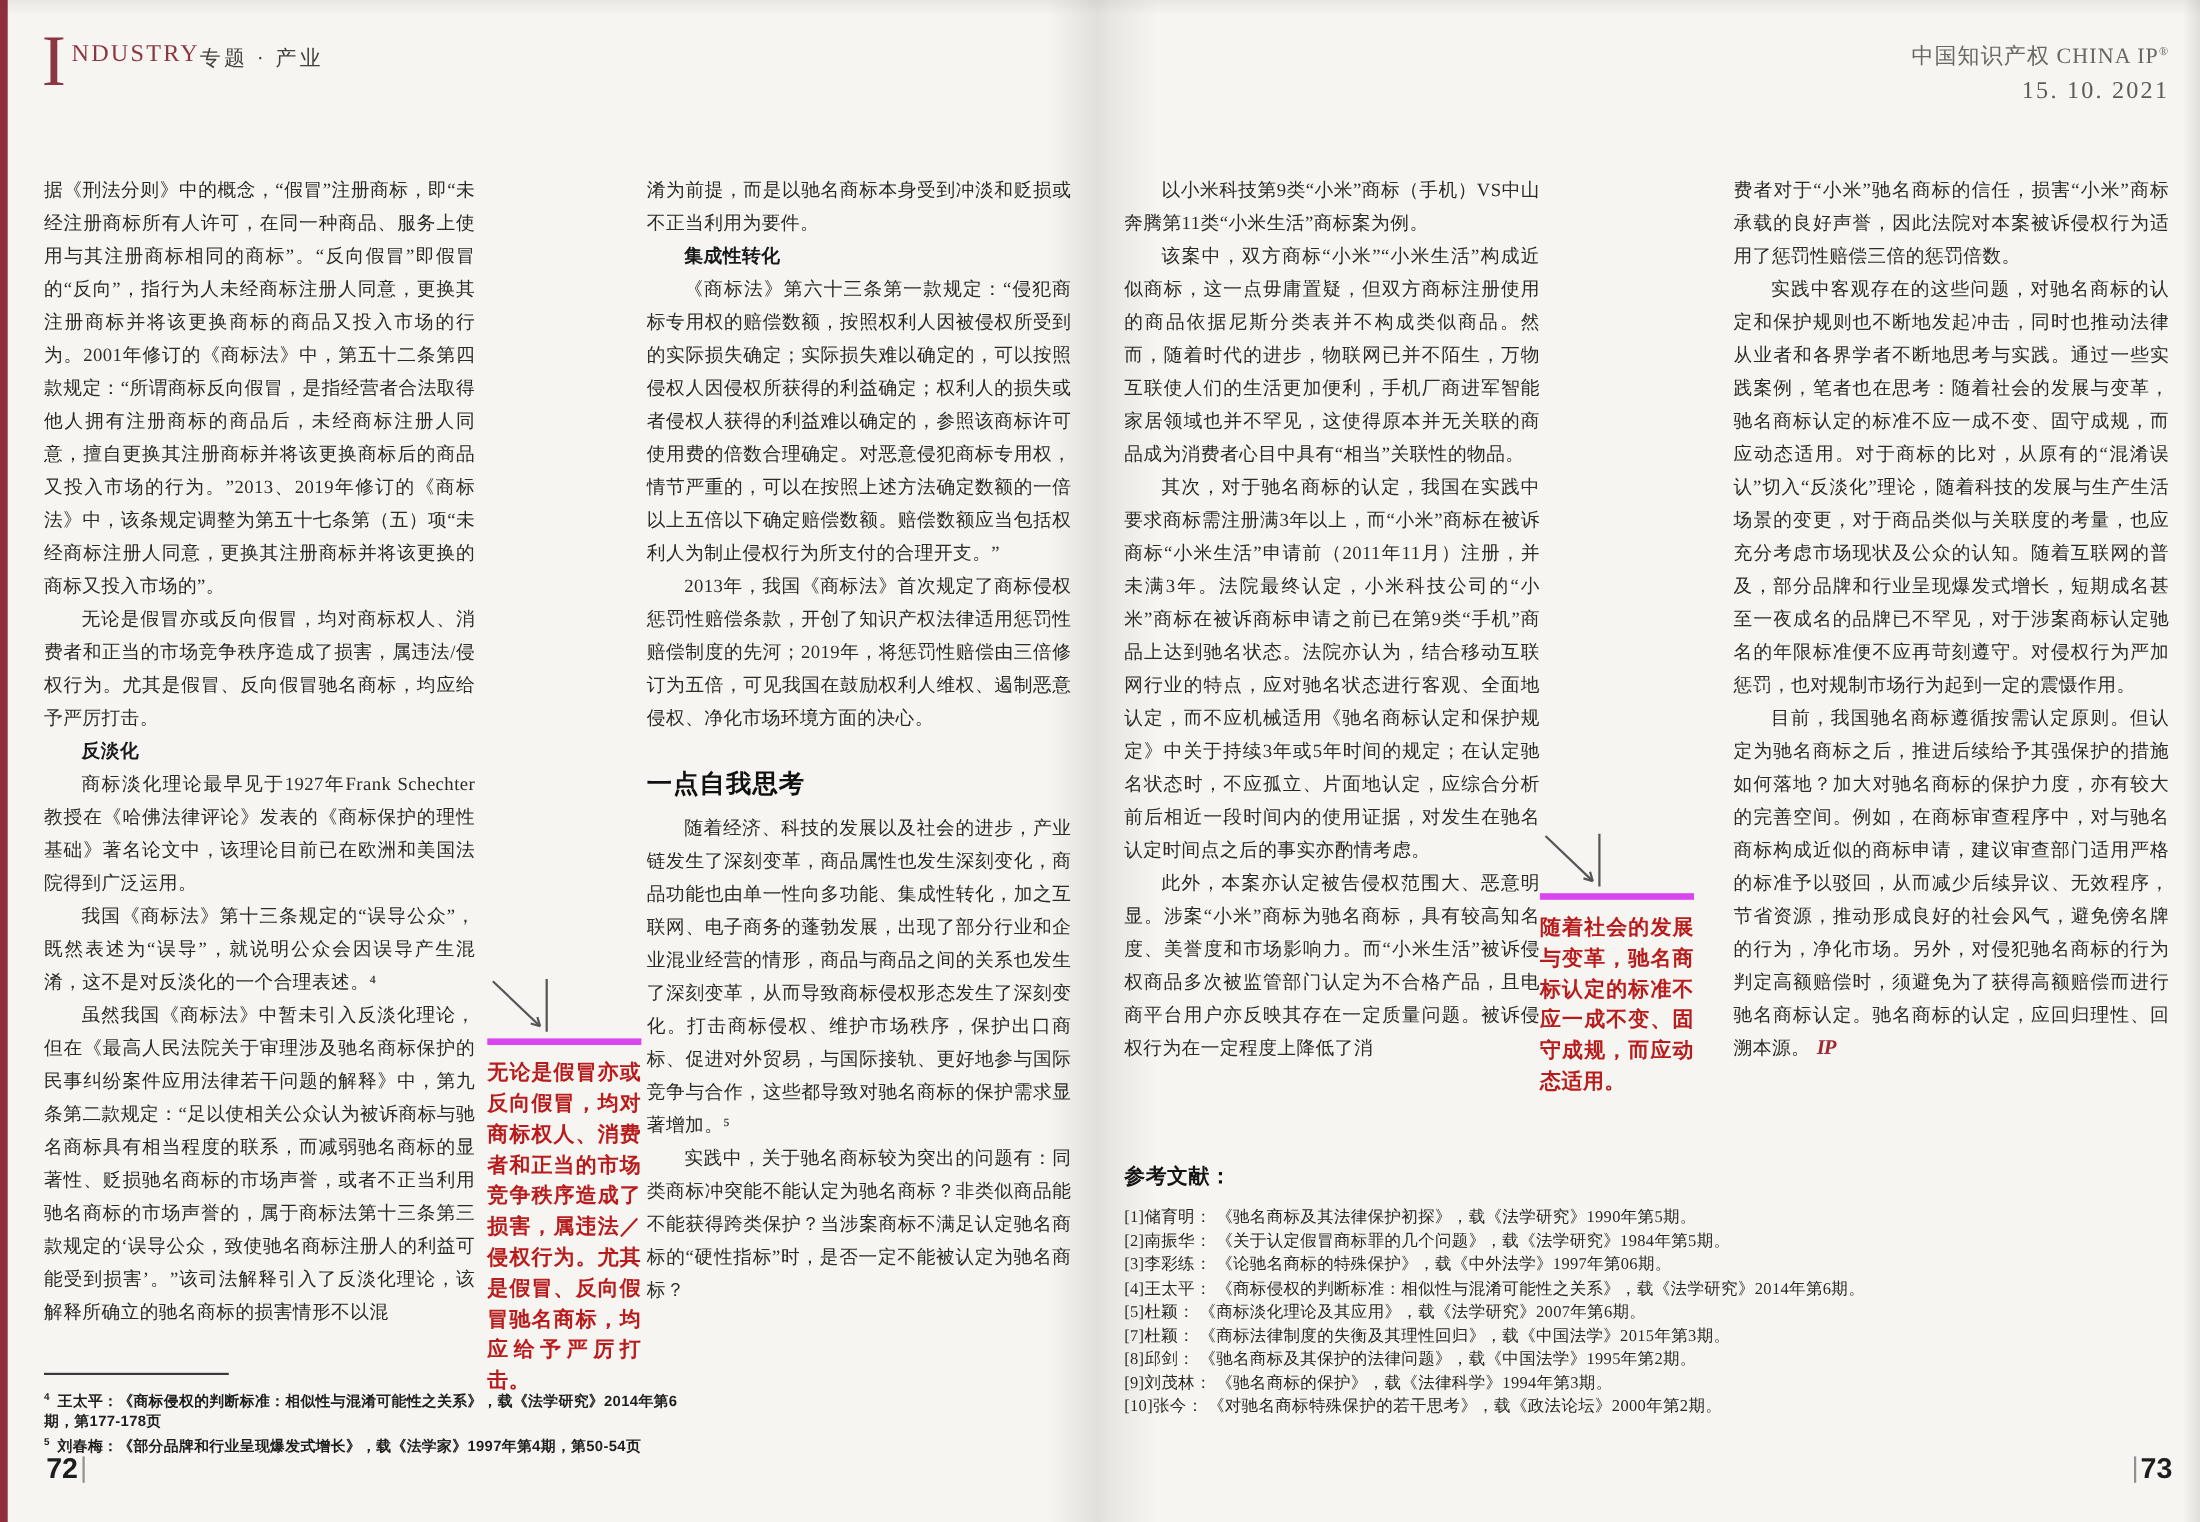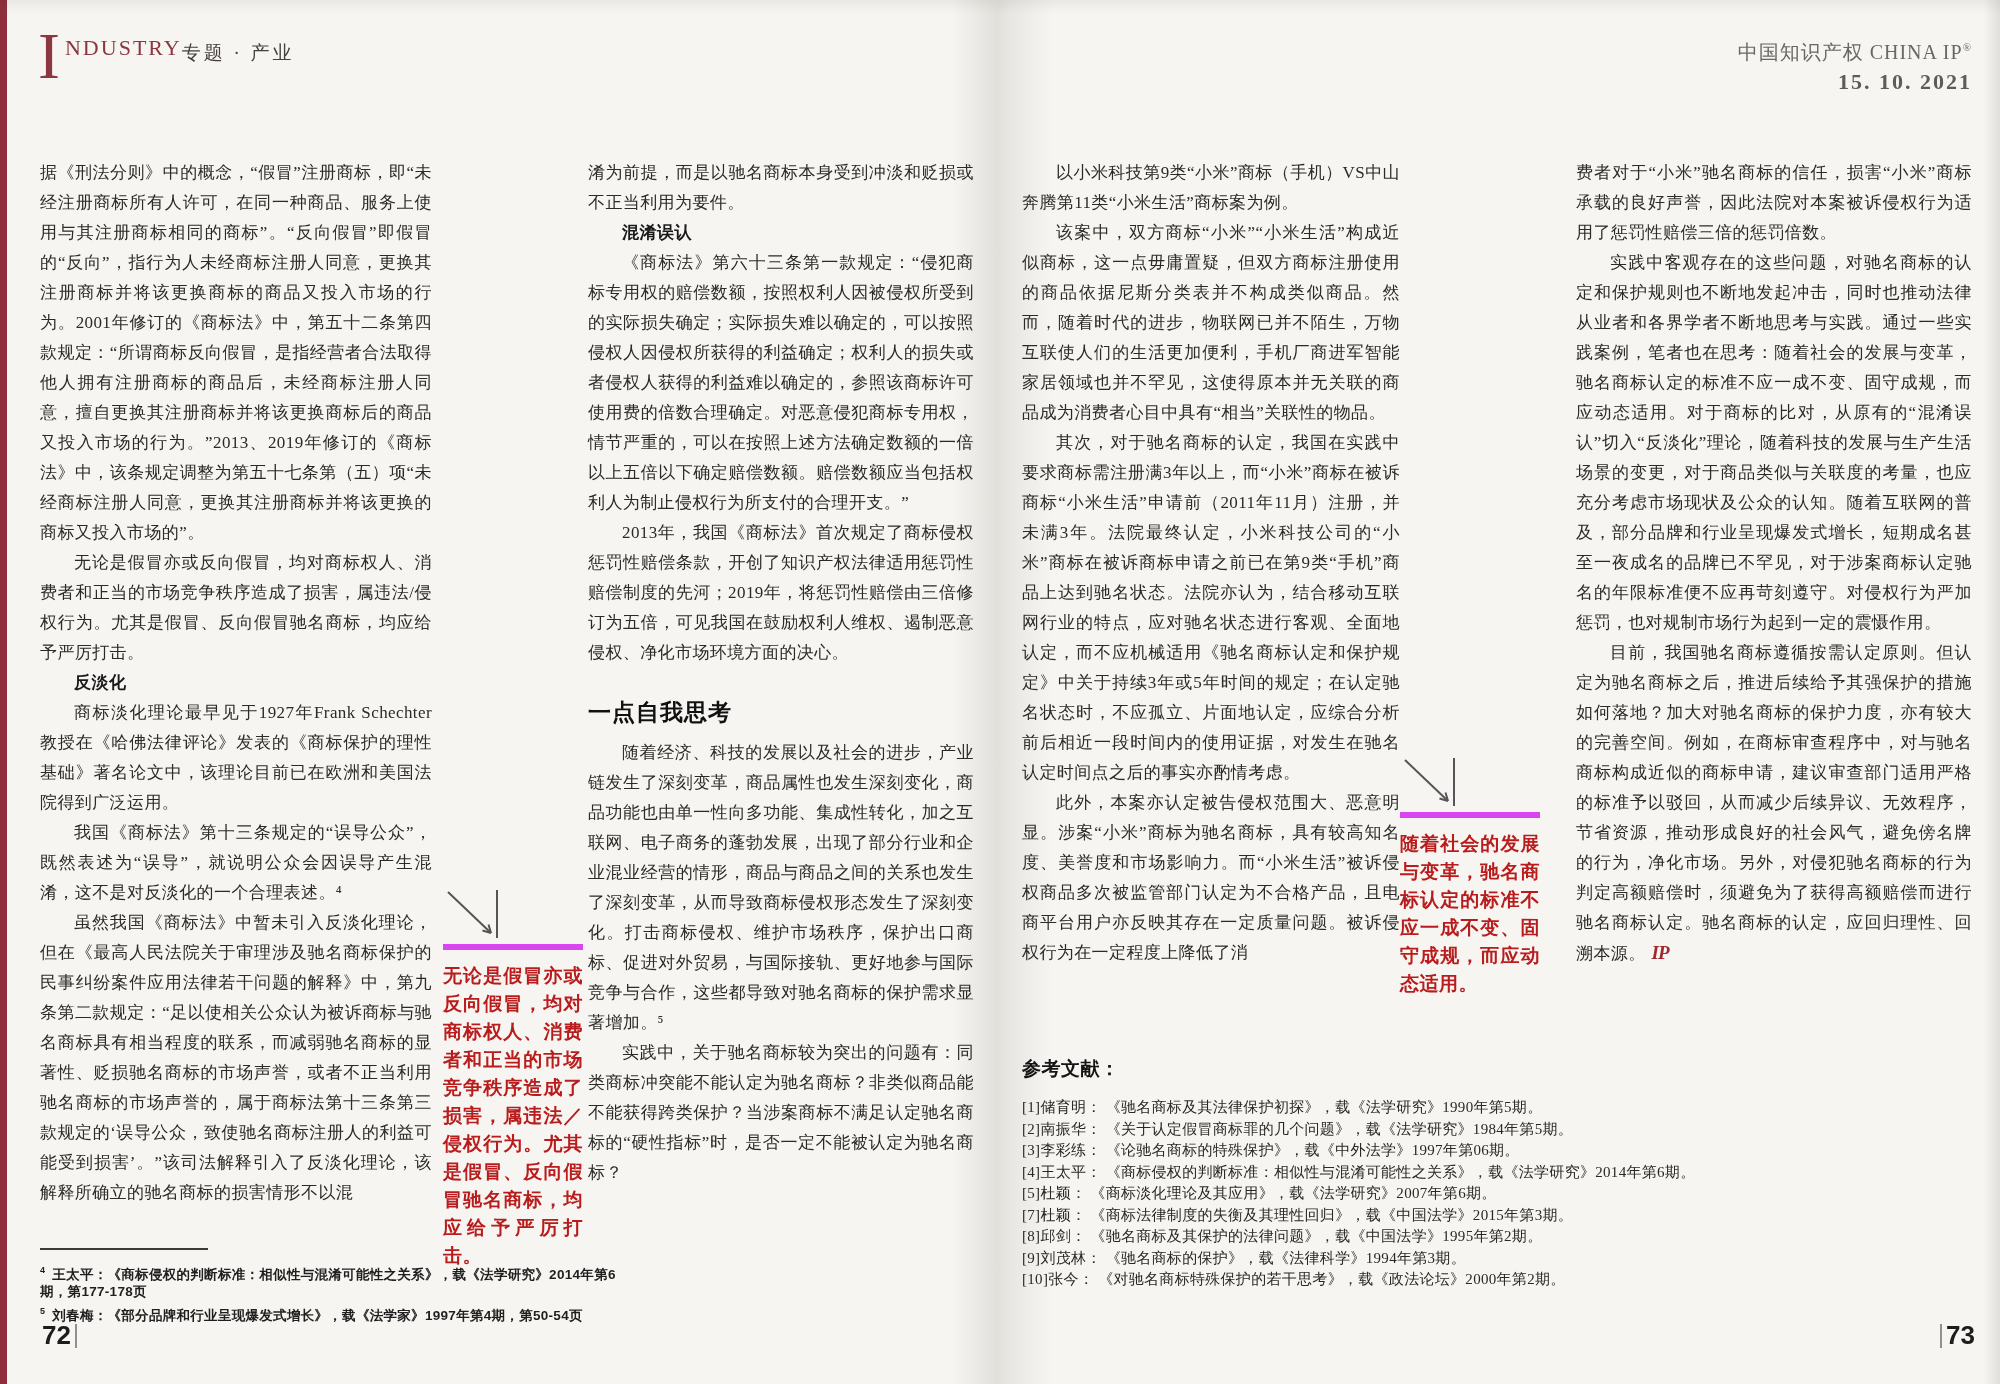--- a/index.html
+++ b/index.html
@@ -15,21 +15,21 @@
 
   
   .hdr-left{position:absolute;left:38px;top:26px;display:flex;align-items:flex-start;}
   .drop-i{font-size:66px;line-height:60px;color:#8c3642;font-family:"Liberation Serif",serif;}
   .hdr-col{display:flex;flex-direction:row;margin-left:5px;margin-top:9px;}
   .hdr-industry{font-size:22px;letter-spacing:2px;color:#8c3642;}
   .hdr-sub{font-size:19px;color:#45403d;margin-top:5px;letter-spacing:3px;}
   .hdr-right{position:absolute;left:1556px;top:32px;width:416px;text-align:right;
              color:#6b6762;font-size:20px;line-height:30px;letter-spacing:1px;}
   .hdr-right sup{font-size:11px;}
-  .hdr-date{font-size:22px;color:#5f5b57;letter-spacing:2px;font-weight:bold;}
+  .hdr-date{font-size:22px;color:#5f5b57;letter-spacing:2px;}
 
   
   .col{position:absolute;top:158px;font-size:17px;line-height:30px;text-align:justify;
        letter-spacing:0.4px;color:#2c2a27;}
   .col p{margin:0;text-indent:2em;}
   .col p.noindent{text-indent:0;}
   .col h4{margin:0;font-family:"Liberation Sans","DejaVu Sans",sans-serif;font-weight:bold;
           font-size:17px;line-height:30px;text-indent:2em;color:#191919;letter-spacing:0.5px;}
   .col h3{margin:27px 0 9px 0;font-family:"Liberation Sans","DejaVu Sans",sans-serif;
           font-weight:bold;font-size:23px;line-height:34px;color:#111;letter-spacing:1px;}
@@ -88,21 +88,21 @@
     <p class="noindent">据《刑法分则》中的概念，“假冒”注册商标，即“未经注册商标所有人许可，在同一种商品、服务上使用与其注册商标相同的商标”。“反向假冒”即假冒的“反向”，指行为人未经商标注册人同意，更换其注册商标并将该更换商标的商品又投入市场的行为。2001年修订的《商标法》中，第五十二条第四款规定：“所谓商标反向假冒，是指经营者合法取得他人拥有注册商标的商品后，未经商标注册人同意，擅自更换其注册商标并将该更换商标后的商品又投入市场的行为。”2013、2019年修订的《商标法》中，该条规定调整为第五十七条第（五）项“未经商标注册人同意，更换其注册商标并将该更换的商标又投入市场的”。</p>
     <p>无论是假冒亦或反向假冒，均对商标权人、消费者和正当的市场竞争秩序造成了损害，属违法/侵权行为。尤其是假冒、反向假冒驰名商标，均应给予严厉打击。</p>
     <h4>反淡化</h4>
     <p>商标淡化理论最早见于1927年Frank Schechter教授在《哈佛法律评论》发表的《商标保护的理性基础》著名论文中，该理论目前已在欧洲和美国法院得到广泛运用。</p>
     <p>我国《商标法》第十三条规定的“误导公众”，既然表述为“误导”，就说明公众会因误导产生混淆，这不是对反淡化的一个合理表述。⁴</p>
     <p>虽然我国《商标法》中暂未引入反淡化理论，但在《最高人民法院关于审理涉及驰名商标保护的民事纠纷案件应用法律若干问题的解释》中，第九条第二款规定：“足以使相关公众认为被诉商标与驰名商标具有相当程度的联系，而减弱驰名商标的显著性、贬损驰名商标的市场声誉，或者不正当利用驰名商标的市场声誉的，属于商标法第十三条第三款规定的‘误导公众，致使驰名商标注册人的利益可能受到损害’。”该司法解释引入了反淡化理论，该解释所确立的驰名商标的损害情形不以混</p>
   </div>
 
   <div class="col col2-left">
     <p class="noindent">淆为前提，而是以驰名商标本身受到冲淡和贬损或不正当利用为要件。</p>
-    <h4>混淆误认</h4>
+    <h4>集成性转化</h4>
     <p>《商标法》第六十三条第一款规定：“侵犯商标专用权的赔偿数额，按照权利人因被侵权所受到的实际损失确定；实际损失难以确定的，可以按照侵权人因侵权所获得的利益确定；权利人的损失或者侵权人获得的利益难以确定的，参照该商标许可使用费的倍数合理确定。对恶意侵犯商标专用权，情节严重的，可以在按照上述方法确定数额的一倍以上五倍以下确定赔偿数额。赔偿数额应当包括权利人为制止侵权行为所支付的合理开支。”</p>
     <p>2013年，我国《商标法》首次规定了商标侵权惩罚性赔偿条款，开创了知识产权法律适用惩罚性赔偿制度的先河；2019年，将惩罚性赔偿由三倍修订为五倍，可见我国在鼓励权利人维权、遏制恶意侵权、净化市场环境方面的决心。</p>
     <h3>一点自我思考</h3>
     <p>随着经济、科技的发展以及社会的进步，产业链发生了深刻变革，商品属性也发生深刻变化，商品功能也由单一性向多功能、集成性转化，加之互联网、电子商务的蓬勃发展，出现了部分行业和企业混业经营的情形，商品与商品之间的关系也发生了深刻变革，从而导致商标侵权形态发生了深刻变化。打击商标侵权、维护市场秩序，保护出口商标、促进对外贸易，与国际接轨、更好地参与国际竞争与合作，这些都导致对驰名商标的保护需求显著增加。⁵</p>
     <p>实践中，关于驰名商标较为突出的问题有：同类商标冲突能不能认定为驰名商标？非类似商品能不能获得跨类保护？当涉案商标不满足认定驰名商标的“硬性指标”时，是否一定不能被认定为驰名商标？</p>
   </div>
 
   <aside class="pullquote pq-left">
     <svg class="pq-arrow" width="62" height="52" viewBox="0 0 62 52">
       <line x1="3" y1="4" x2="46" y2="45" stroke="#555" stroke-width="2"></line>

